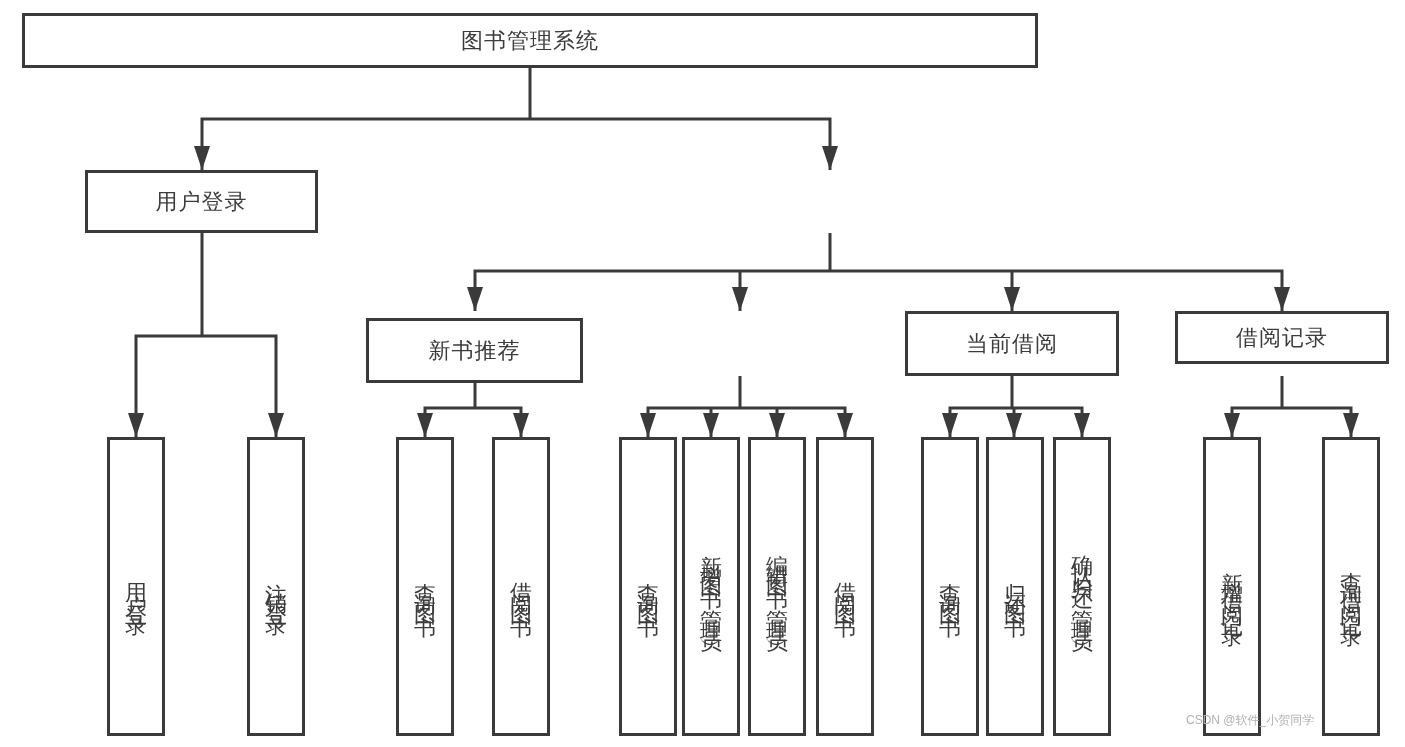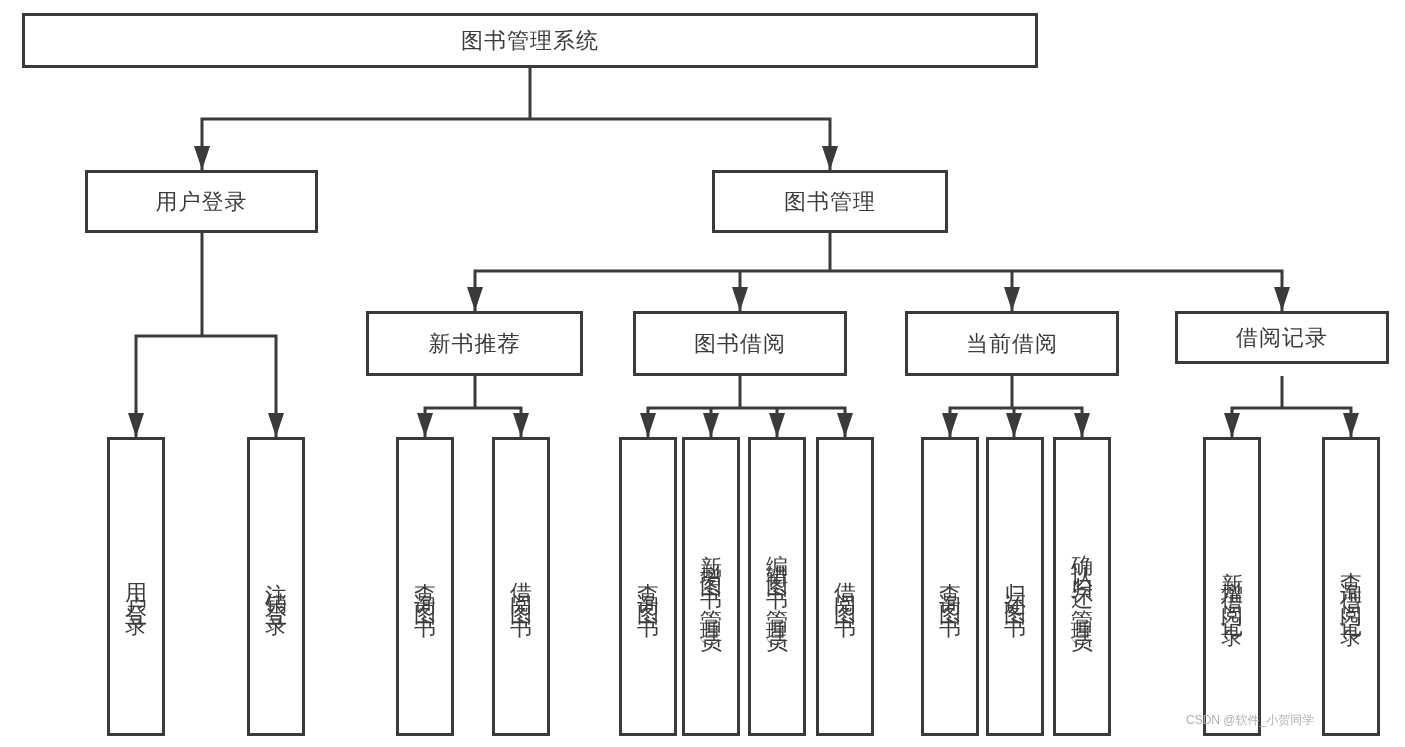--- a/index.html
+++ b/index.html
@@ -74,29 +74,23 @@
     </g>
   </svg>
 
   <div class="node h" style="left:22px;top:13px;width:1016px;height:55px;">
     <span>图书管理系统</span>
   </div>
 
   <div class="node h" style="left:85px;top:170px;width:233px;height:63px;">
     <span>用户登录</span>
   </div>
-  <div class="node h" style="left:712px;top:170px;width:236px;height:63px;">
-    <span>图书管理</span>
-  </div>
 
-  <div class="node h" style="left:366px;top:311px;width:217px;height:65px;">
+  <div class="node h" style="left:366px;top:318px;width:217px;height:65px;">
     <span>新书推荐</span>
-  </div>
-  <div class="node h" style="left:633px;top:311px;width:214px;height:65px;">
-    <span>图书借阅</span>
   </div>
   <div class="node h" style="left:905px;top:311px;width:214px;height:65px;">
     <span>当前借阅</span>
   </div>
   <div class="node h" style="left:1175px;top:311px;width:214px;height:53px;">
     <span>借阅记录</span>
   </div>
 
   <div class="node v" style="left:107px;">
     <span class="vtxt">用户登录</span>

